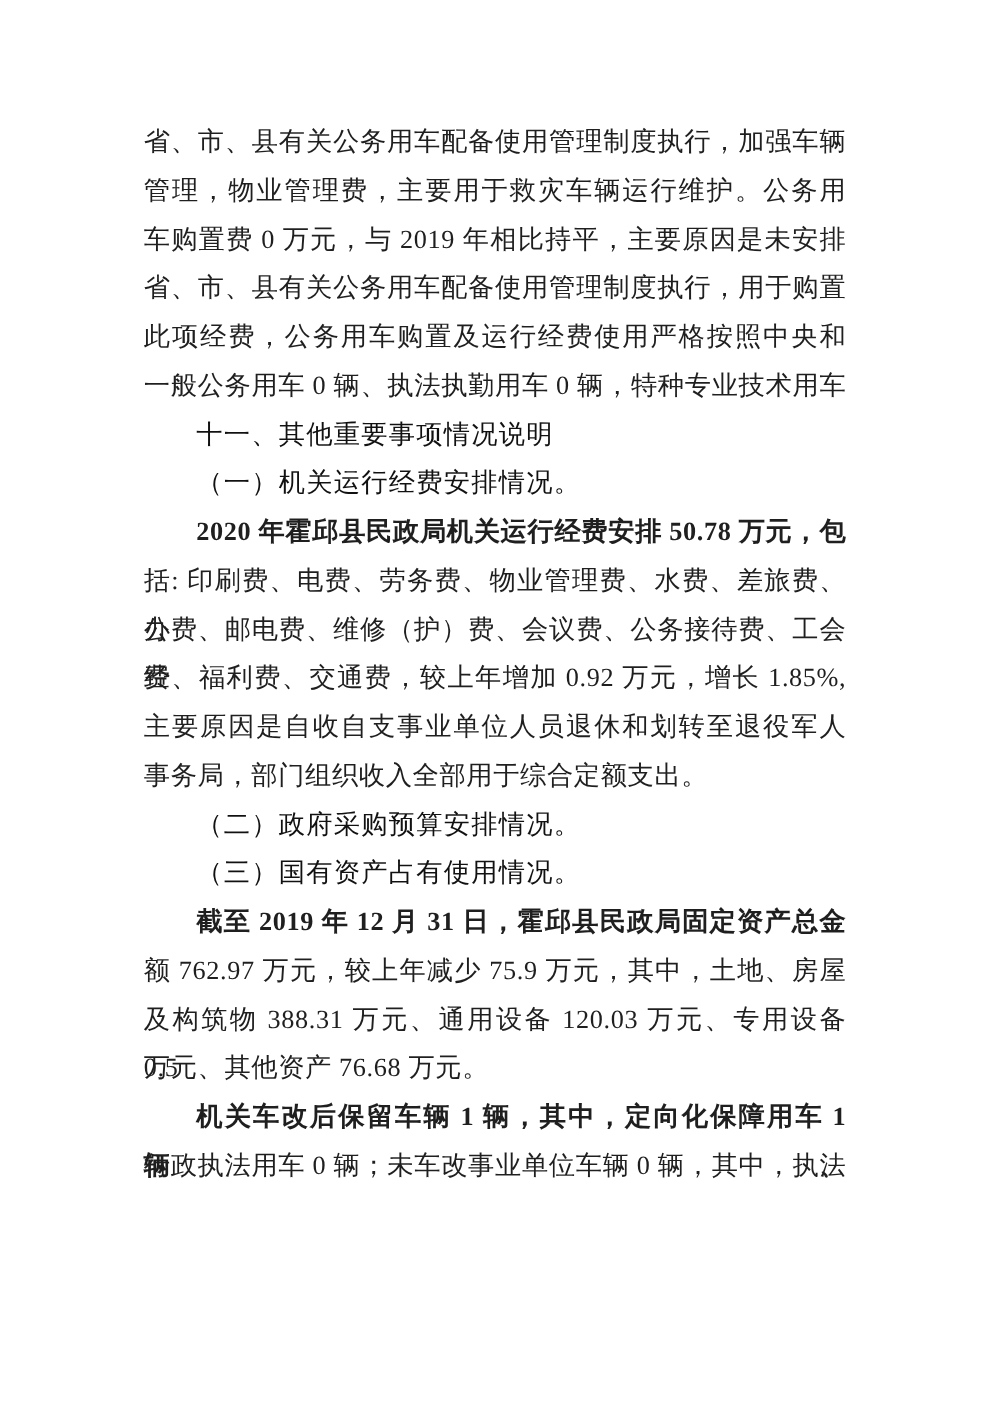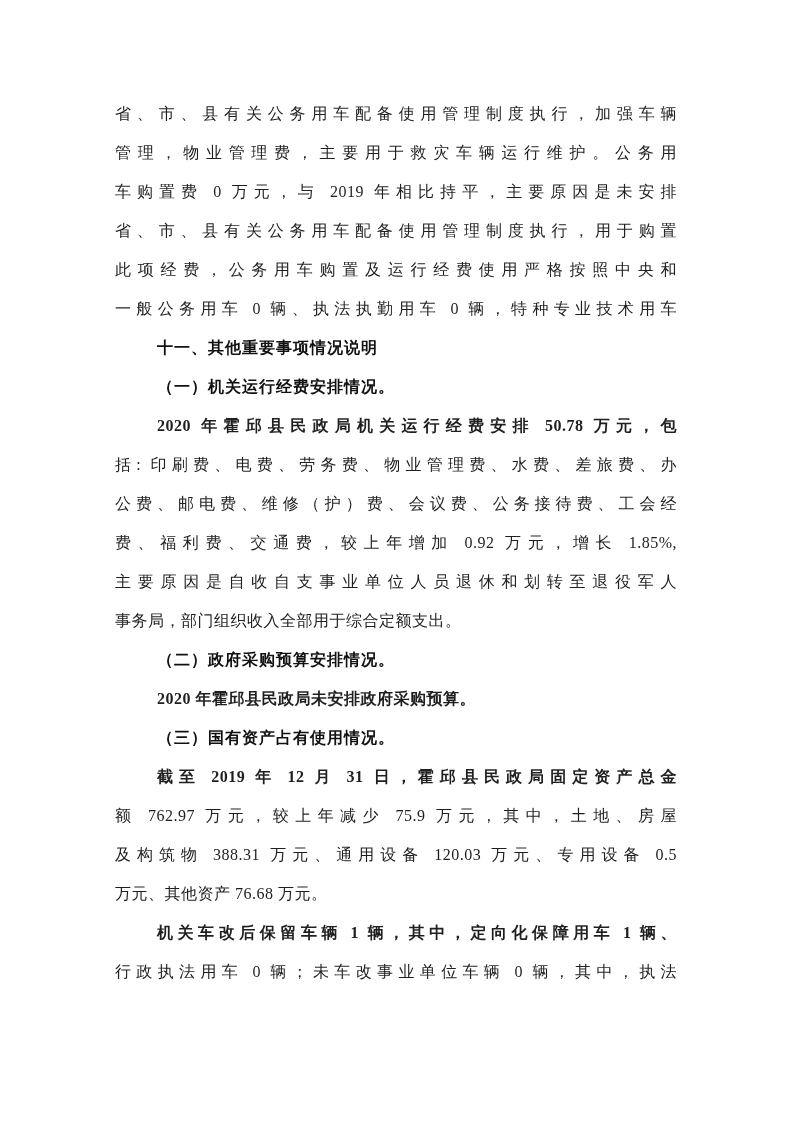--- a/index.html
+++ b/index.html
@@ -17,37 +17,37 @@
   }
   .text-block {
     position: absolute;
     left: 115px;
     top: 94px;
     width: 562px;
   }
   .line {
     height: 39px;
     line-height: 39px;
-    font-size: 16px;
+    font-size: 21px;
     color: #1f1f1f;
     white-space: normal;
     text-align: left;
     letter-spacing: 0.5px;
   }
   .line.fill {
     text-align: justify;
     text-align-last: justify;
   }
   .line.indent {
     text-indent: 42px;
     font-weight: bold;
   }
   .line.heading {
     font-family: "Liberation Sans", "DejaVu Sans", sans-serif;
-    font-weight: 700;
+    font-weight: 400;
     color: #111111;
     letter-spacing: 1px;
   }
 </style>
 </head>
 <body>
 
 <div class="page" style="background: rgb(255, 255, 255);">
   <div class="text-block">
       <div class="line fill">省、市、县有关公务用车配备使用管理制度执行，加强车辆</div>
@@ -58,21 +58,20 @@
       <div class="line fill">一般公务用车 0 辆、执法执勤用车 0 辆，特种专业技术用车</div>
       <div class="line heading indent">十一、其他重要事项情况说明</div>
       <div class="line heading indent">（一）机关运行经费安排情况。</div>
       <div class="line indent fill">2020 年霍邱县民政局机关运行经费安排 50.78 万元，包</div>
       <div class="line fill">括: 印刷费、电费、劳务费、物业管理费、水费、差旅费、办</div>
       <div class="line fill">公费、邮电费、维修（护）费、会议费、公务接待费、工会经</div>
       <div class="line fill">费、福利费、交通费，较上年增加 0.92 万元，增长 1.85%,</div>
       <div class="line fill">主要原因是自收自支事业单位人员退休和划转至退役军人</div>
       <div class="line">事务局，部门组织收入全部用于综合定额支出。</div>
       <div class="line heading indent">（二）政府采购预算安排情况。</div>
-      <div class="line indent">2020 年霍邱县民政局未安排政府采购预算。</div>
       <div class="line heading indent">（三）国有资产占有使用情况。</div>
       <div class="line indent fill">截至 2019 年 12 月 31 日，霍邱县民政局固定资产总金</div>
       <div class="line fill">额 762.97 万元，较上年减少 75.9 万元，其中，土地、房屋</div>
       <div class="line fill">及构筑物 388.31 万元、通用设备 120.03 万元、专用设备 0.5</div>
       <div class="line">万元、其他资产 76.68 万元。</div>
       <div class="line indent fill">机关车改后保留车辆 1 辆，其中，定向化保障用车 1 辆、</div>
       <div class="line fill">行政执法用车 0 辆；未车改事业单位车辆 0 辆，其中，执法</div>
     </div>
 </div>
 

